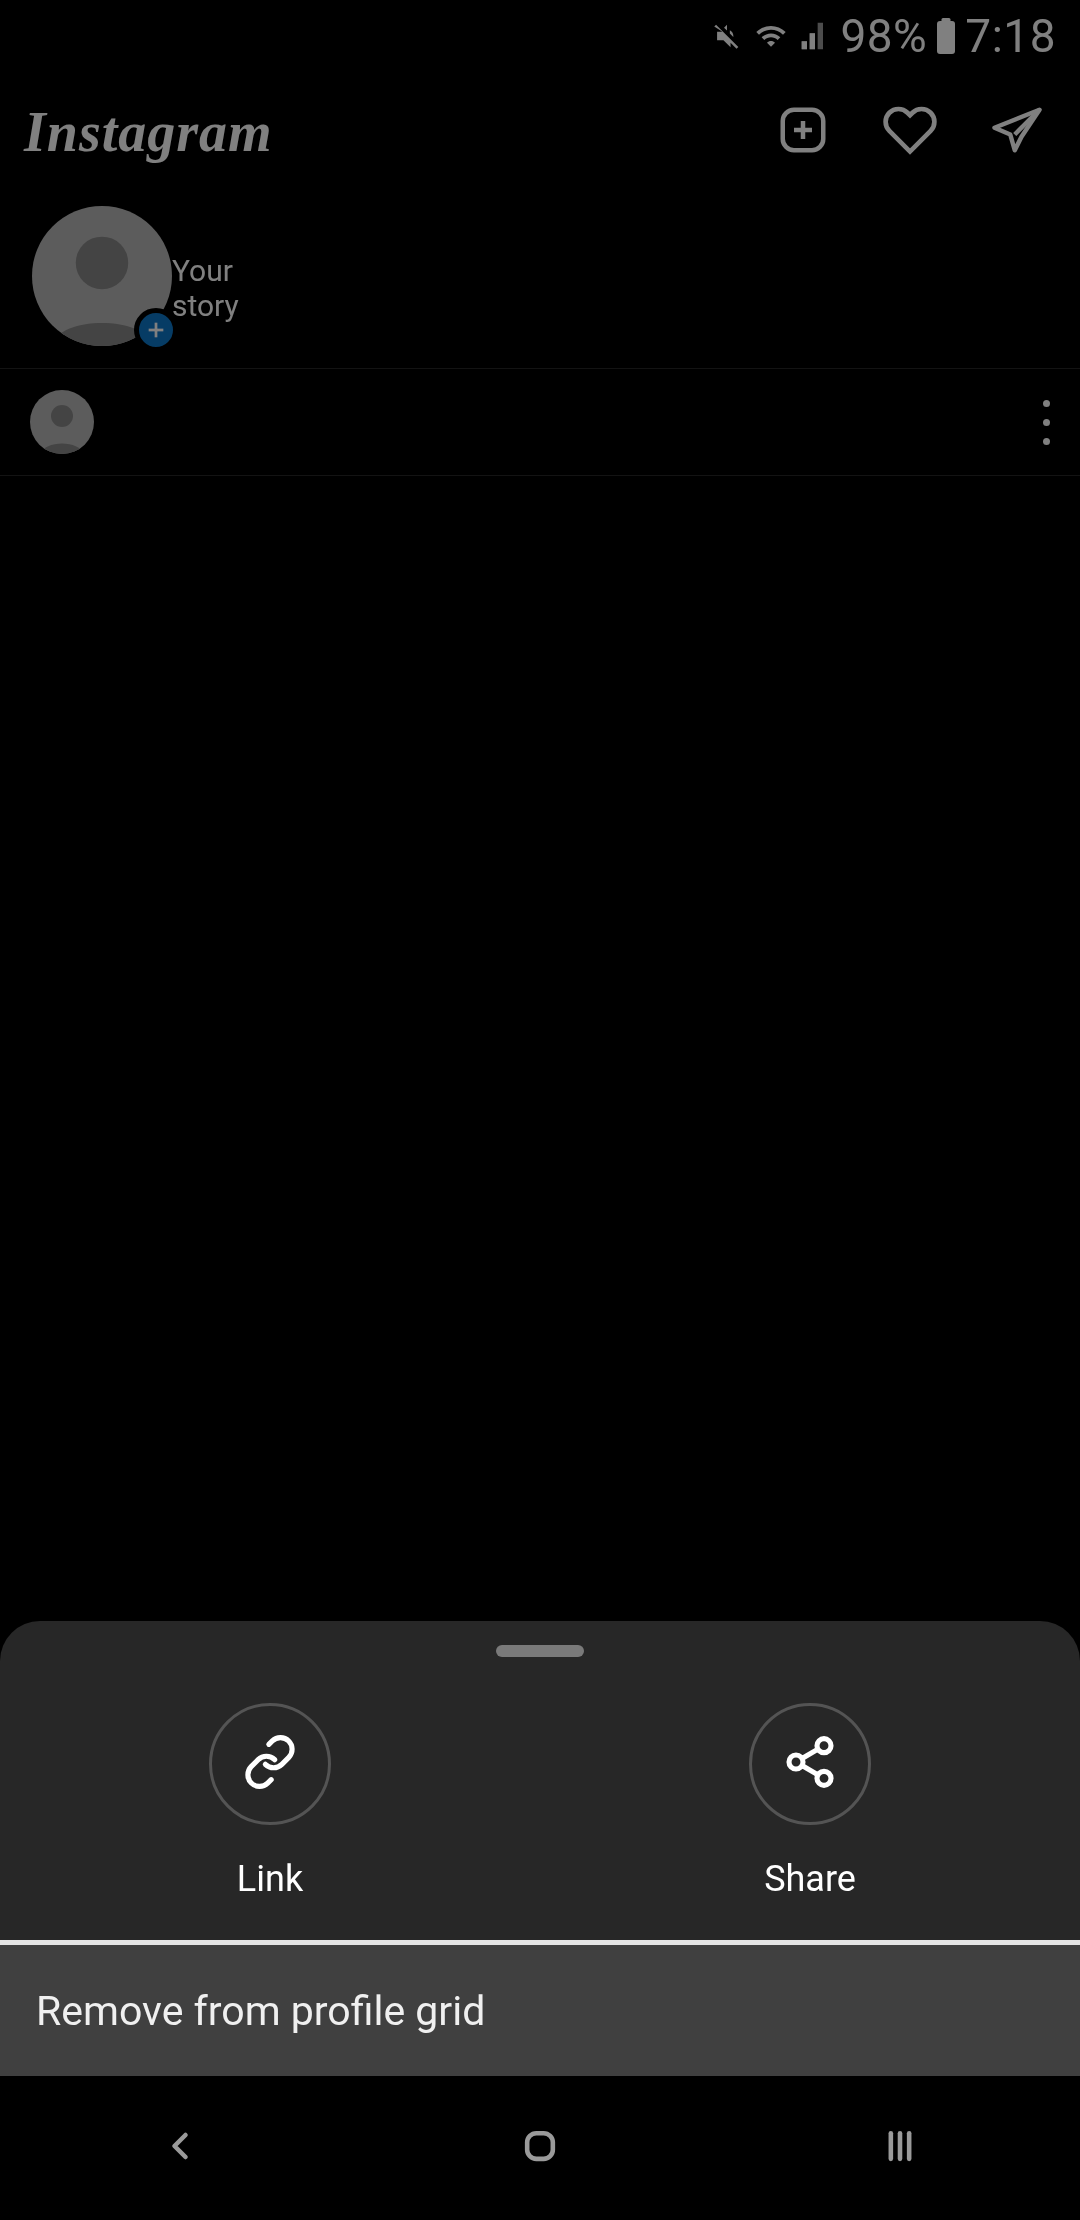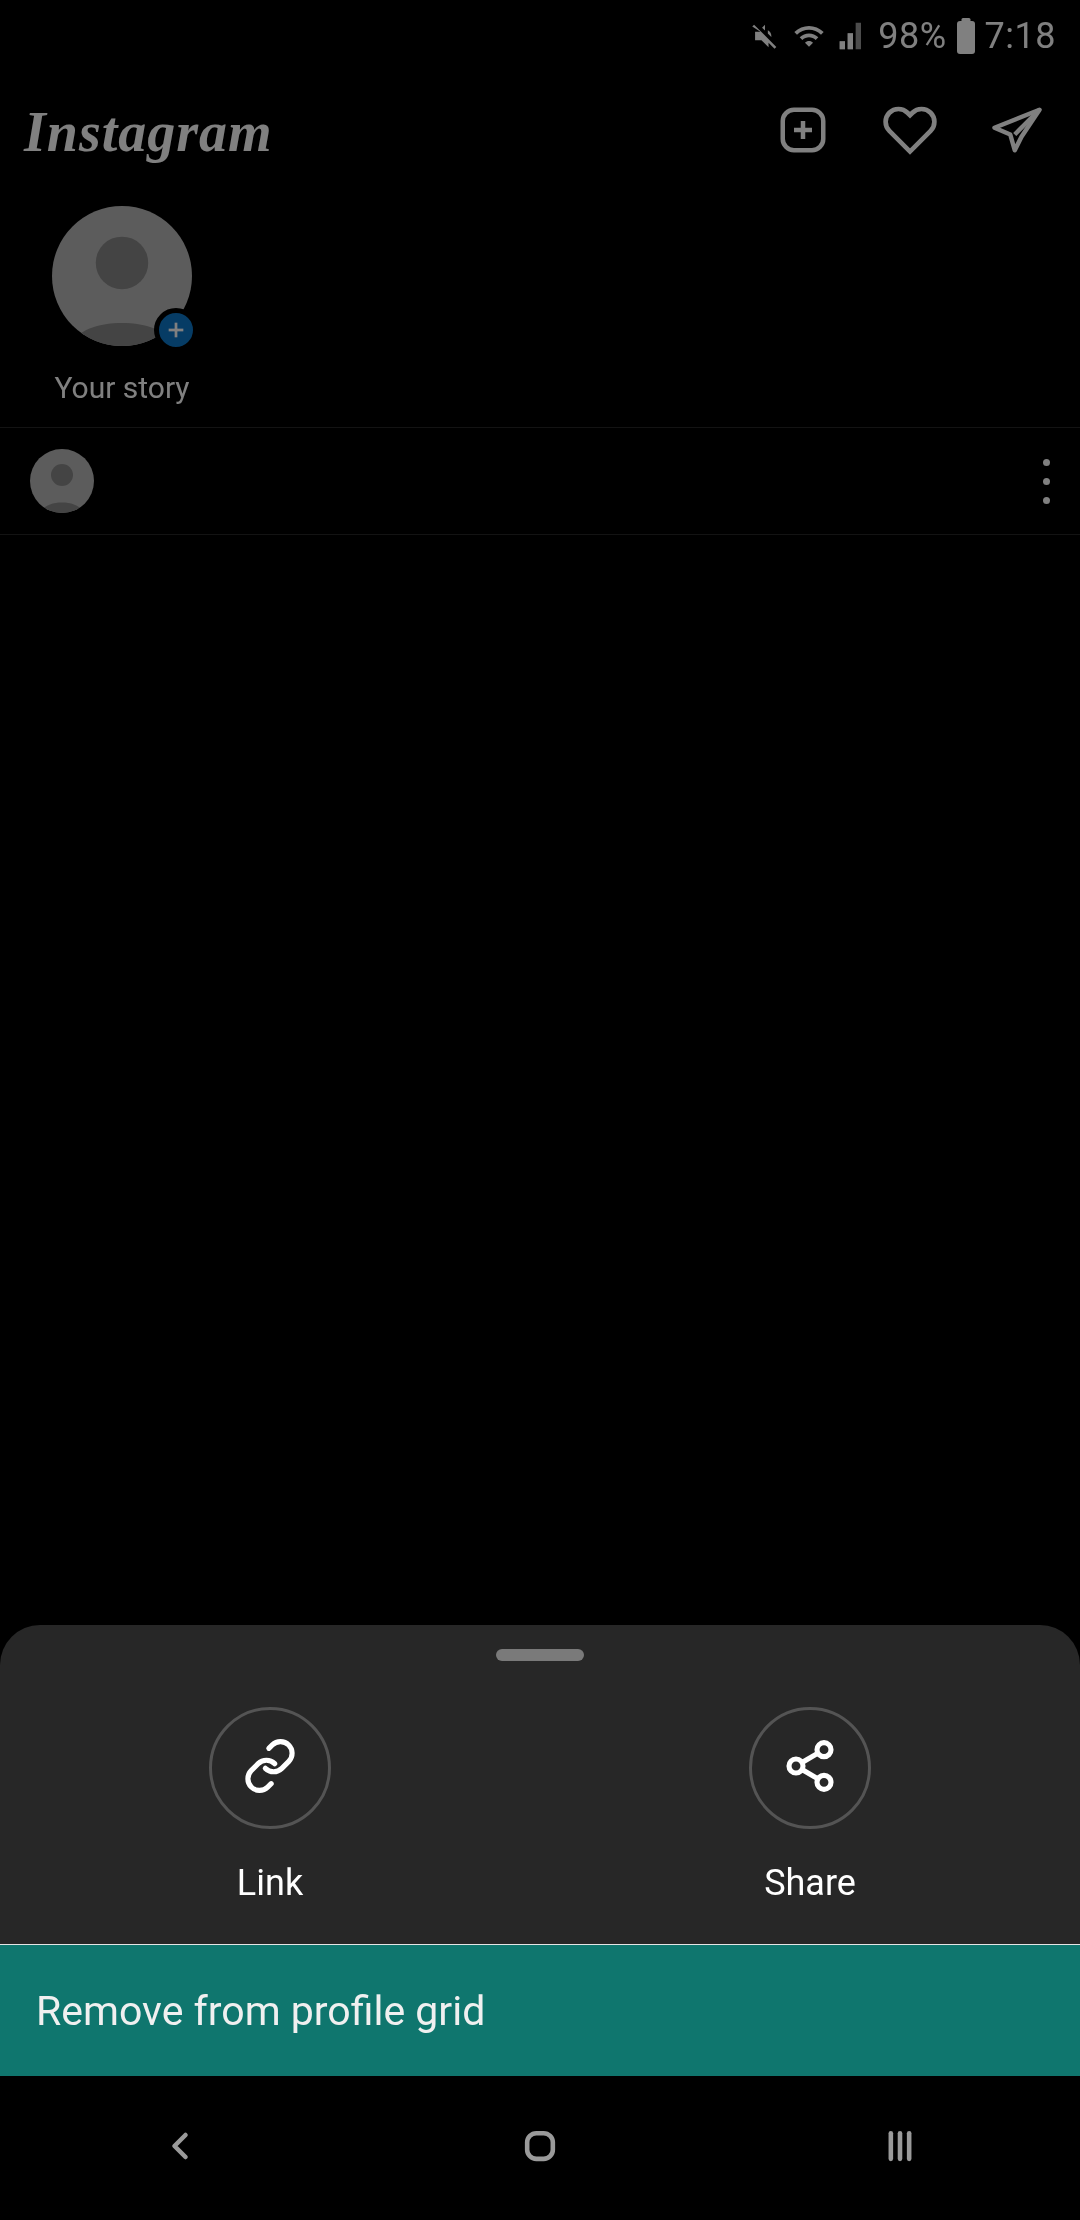--- a/index.html
+++ b/index.html
@@ -23,21 +23,21 @@
       height: 72px;
       display: flex;
       justify-content: flex-end;
       align-items: center;
       padding: 0 24px;
       gap: 8px;
       filter: brightness(0.5);
     }
     .status-bar svg { display:block; }
     .status-text {
-      font-size: 36px;
+      font-size: 46px;
       color: #fff;
       letter-spacing: 0.5px;
     }
 
     
     .app-header {
       height: 120px;
       display: flex;
       align-items: center;
       padding: 0 24px;
@@ -60,21 +60,20 @@
     }
 
     
     .stories {
       padding: 14px 32px 22px;
       filter: brightness(0.5);
     }
     .story {
       width: 180px;
       display: flex;
-      flex-direction: column;
       align-items: center;
     }
     .story-avatar-wrap {
       position: relative;
       width: 140px;
       height: 140px;
     }
     .story-avatar {
       width: 140px;
       height: 140px;
@@ -175,22 +174,22 @@
       display:flex;
       align-items:center;
       justify-content:center;
     }
     .action-label {
       font-size: 36px;
       color: #fff;
       margin-top: 7px;
     }
     .sheet-list {
-      border-top: 1px solid #e5e5e5;
-      background: #0f766e;
+      border-top: 5px solid #e5e5e5;
+      background: #404040;
     }
     .sheet-item {
       height: 131px;
       display:flex;
       align-items:center;
       padding: 0 36px;
       font-size: 41px;
       color: #f0f0f0;
     }
 

